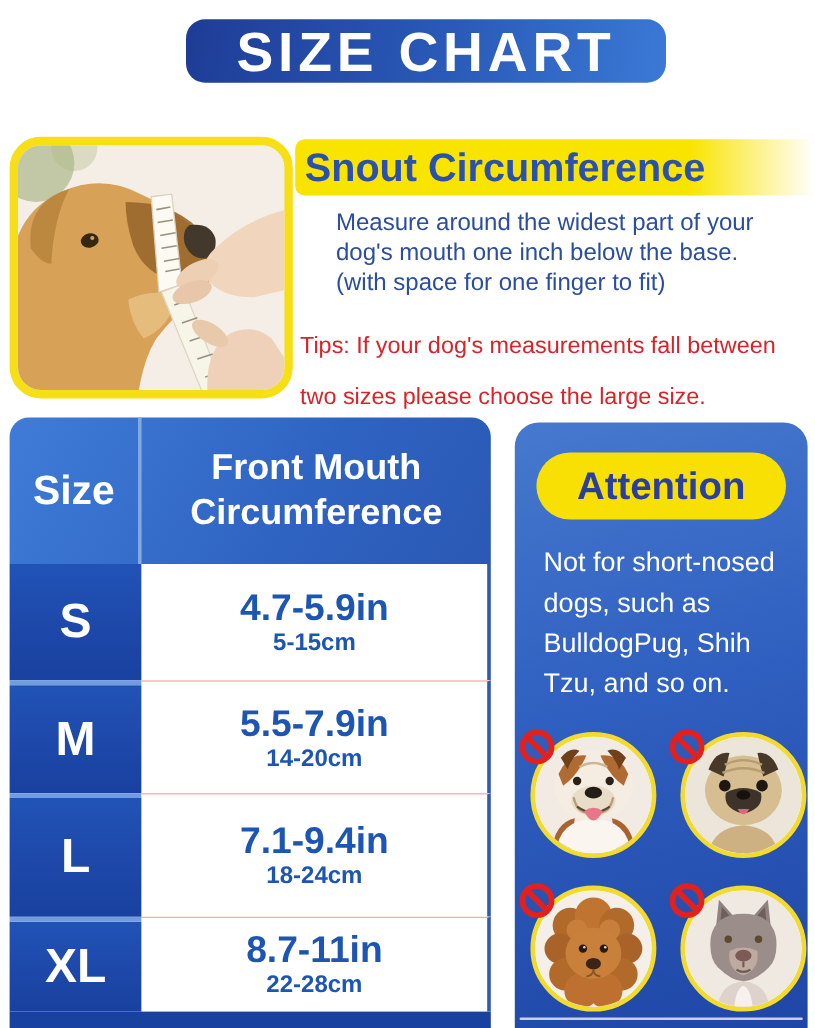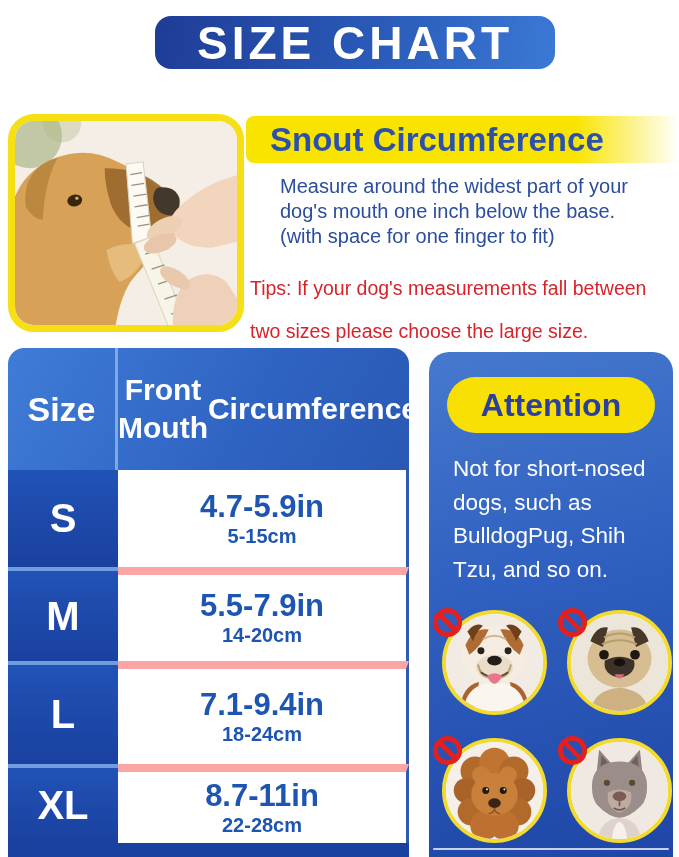--- a/index.html
+++ b/index.html
@@ -13,43 +13,43 @@
     display:flex;align-items:center;justify-content:center;margin-left:15px;}
 
   
   .photo-frame{position:absolute;left:8px;top:114px;width:222px;height:204px;
     border:7px solid #f6df15;border-radius:26px;overflow:hidden;background:#f4eee6;box-sizing:content-box;}
   .photo-frame svg{display:block;width:222px;height:204px;}
 
   .band{position:absolute;left:246px;top:116px;width:433px;height:47px;border-radius:8px 0 0 8px;
     background:linear-gradient(90deg,#f9e400 0%,#f9e400 76%,rgba(249,228,0,0) 100%);
     display:flex;align-items:center;}
-  .band span{color:#2b51ad;font-size:33px;font-weight:bold;padding-left:24px;white-space:nowrap;}
+  .band span{color:#2b51ad;font-size:33px;font-weight:bold;padding-left:8px;white-space:nowrap;}
 
   .measure-body{position:absolute;left:250px;top:174px;color:#2b4d9e;font-size:20px;line-height:25px;margin-left:30px;}
   .measure-body div{white-space:nowrap;}
   .measure-tips{position:absolute;left:250px;top:257px;color:#d8232a;font-size:19.5px;line-height:24px;}
   .measure-tips div{white-space:nowrap;margin-top:19px;}
 
   
   .size-table{position:absolute;left:8px;top:348px;width:401px;height:509px;display:flex;flex-direction:column;}
   .st-header{height:122px;flex:0 0 122px;border-radius:16px 16px 0 0;display:flex;color:#fff;font-weight:bold;
     background:linear-gradient(120deg,#3f7cd8 0%,#2f63c2 60%,#2a58b4 100%);}
   .st-size-h{width:110px;flex:0 0 110px;display:flex;align-items:center;justify-content:center;
     font-size:34px;border-right:3px solid #7fa9e0;box-sizing:border-box;}
-  .st-meas-h{flex:1;display:flex;flex-direction:row;align-items:center;justify-content:center;
+  .st-meas-h{flex:1;display:flex;flex-direction:column;align-items:center;justify-content:center;
     font-size:30px;line-height:38px;text-align:center;}
   .st-row{display:flex;box-sizing:border-box;}
   .st-row .size-c{width:110px;flex:0 0 110px;display:flex;align-items:center;justify-content:center;
     background:linear-gradient(180deg,#2153b6 0%,#1e4aac 45%,#19419f 100%);
     color:#fff;font-weight:bold;font-size:40px;box-sizing:border-box;}
   .st-row .val-c{flex:1;background:#fff;display:flex;flex-direction:column;align-items:center;justify-content:center;
     border-right:3px solid #2d5bb4;box-sizing:border-box;}
   .st-row + .st-row .size-c{border-top:4px solid #6f9dde;}
-  .st-row + .st-row .val-c{border-top:8px solid #fca5a5;}
+  .st-row + .st-row .val-c{border-top:1px solid #fca5a5;}
   .val-in{color:#1d55b2;font-weight:bold;font-size:31px;line-height:34px;}
   .val-cm{color:#1d55b2;font-weight:bold;font-size:20px;line-height:24px;}
   .row-s{height:97px;flex:0 0 97px;}
   .row-m{height:94px;flex:0 0 94px;}
   .row-l{height:103px;flex:0 0 103px;}
   .row-xl{flex:1;}
   .st-bottom{height:14px;flex:0 0 14px;background:#19419f;}
 
   
   .attention{position:absolute;left:429px;top:352px;width:244px;height:505px;border-radius:20px 20px 0 0;

